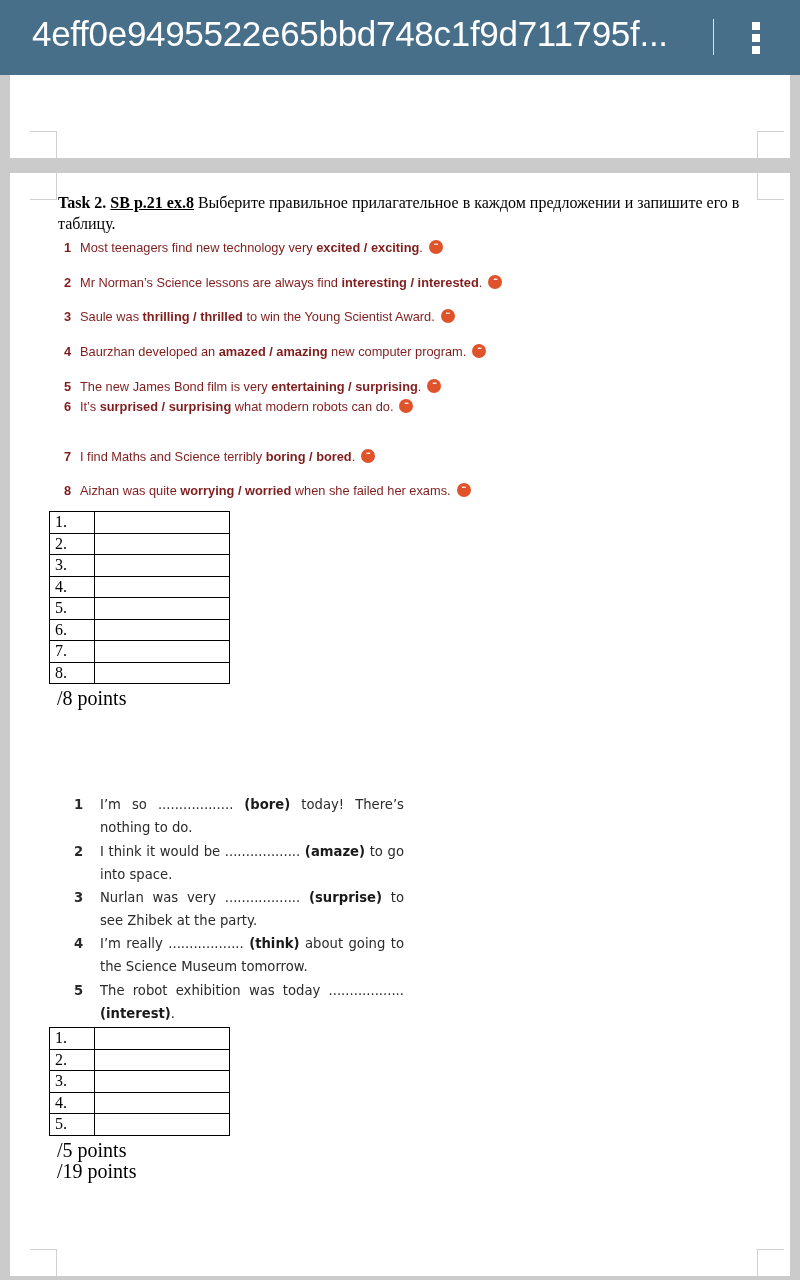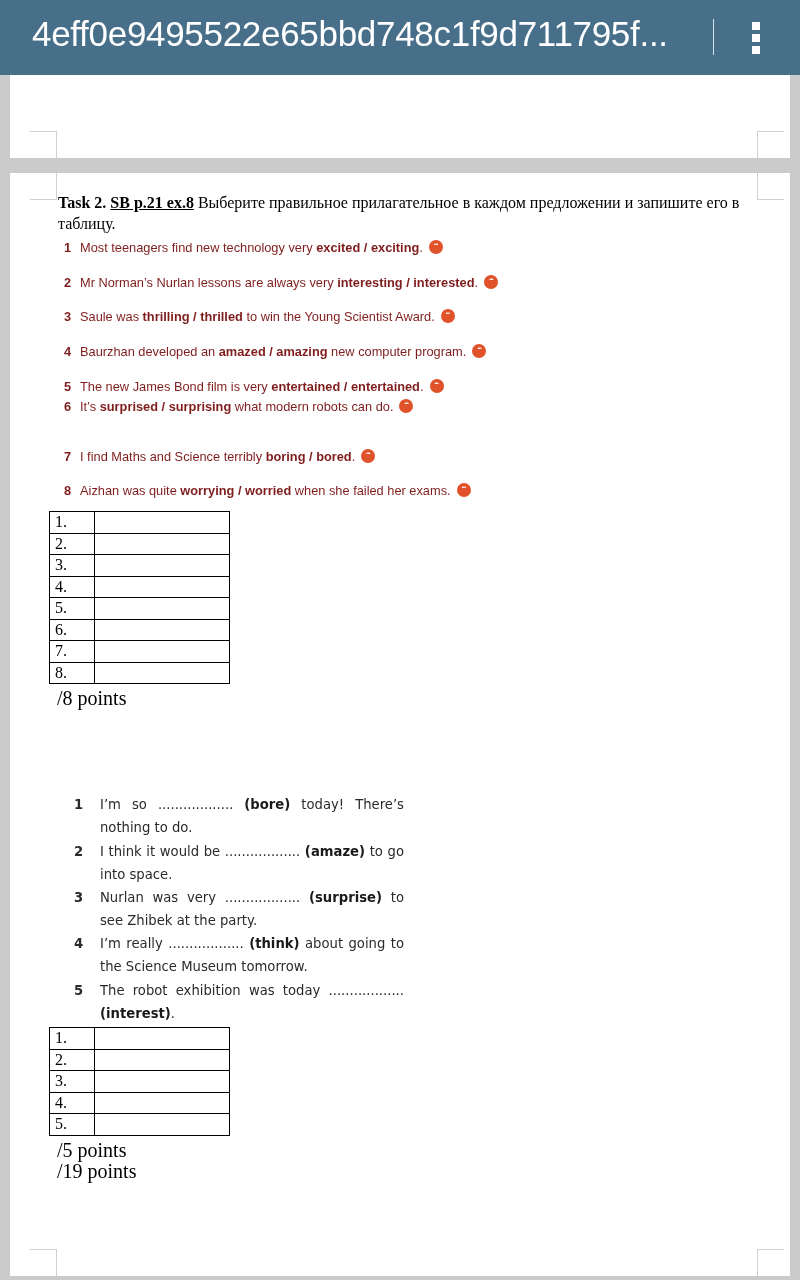--- a/index.html
+++ b/index.html
@@ -59,24 +59,24 @@
   <div class="corner c-bl" style="bottom:0;"></div>
   <div class="corner c-br" style="bottom:0;"></div>
 
   <div class="heading" style="top:19px;">
     <b>Task 2.</b>
     <b class="u">SB p.21 ex.8</b>
     <span>Выберите правильное прилагательное в каждом предложении и запишите его в таблицу.</span>
   </div>
 
   <div class="ex-item" style="top:67px;"><span class="num">1</span><span>Most teenagers find new technology very </span><b>excited / exciting</b><span>.</span><span class="dots"></span></div>
-  <div class="ex-item" style="top:102px;"><span class="num">2</span><span>Mr Norman’s Nurlan lessons are always very </span><b>interesting / interested</b><span>.</span><span class="dots"></span></div>
+  <div class="ex-item" style="top:102px;"><span class="num">2</span><span>Mr Norman’s Science lessons are always find </span><b>interesting / interested</b><span>.</span><span class="dots"></span></div>
   <div class="ex-item" style="top:136px;"><span class="num">3</span><span>Saule was </span><b>thrilling / thrilled</b><span> to win the Young Scientist Award.</span><span class="dots"></span></div>
   <div class="ex-item" style="top:171px;"><span class="num">4</span><span>Baurzhan developed an </span><b>amazed / amazing</b><span> new computer program.</span><span class="dots"></span></div>
-  <div class="ex-item" style="top:206px;"><span class="num">5</span><span>The new James Bond film is very </span><b>entertained / entertained</b><span>.</span><span class="dots"></span></div>
+  <div class="ex-item" style="top:206px;"><span class="num">5</span><span>The new James Bond film is very </span><b>entertaining / surprising</b><span>.</span><span class="dots"></span></div>
   <div class="ex-item" style="top:226px;"><span class="num">6</span><span>It’s </span><b>surprised / surprising</b><span> what modern robots can do.</span><span class="dots"></span></div>
   <div class="ex-item" style="top:276px;"><span class="num">7</span><span>I find Maths and Science terribly </span><b>boring / bored</b><span>.</span><span class="dots"></span></div>
   <div class="ex-item" style="top:310px;"><span class="num">8</span><span>Aizhan was quite </span><b>worrying / worried</b><span> when she failed her exams.</span><span class="dots"></span></div>
 
   <table class="answers" style="top:338px;">
     <tbody>
         <tr>
           <td class="n">1.</td>
           <td class="a"></td>
         </tr>

